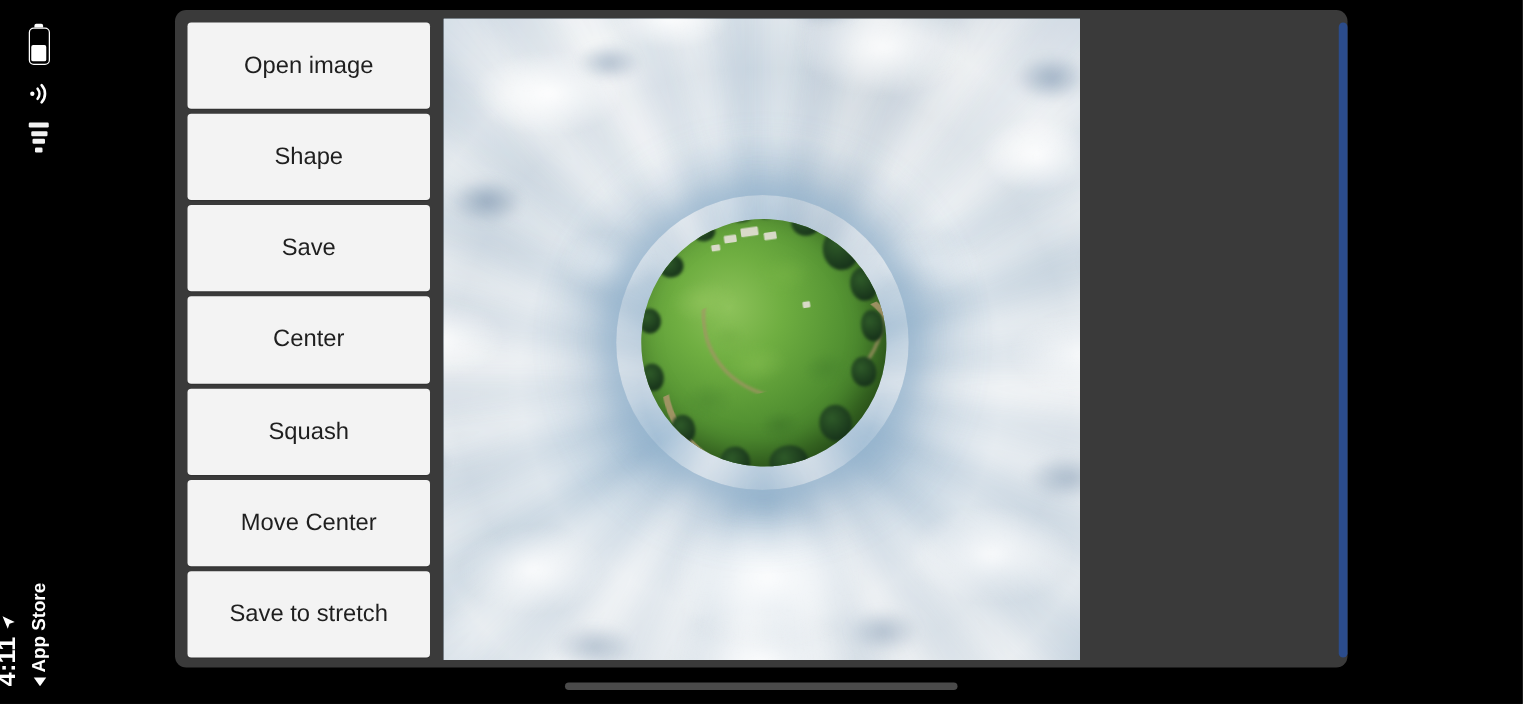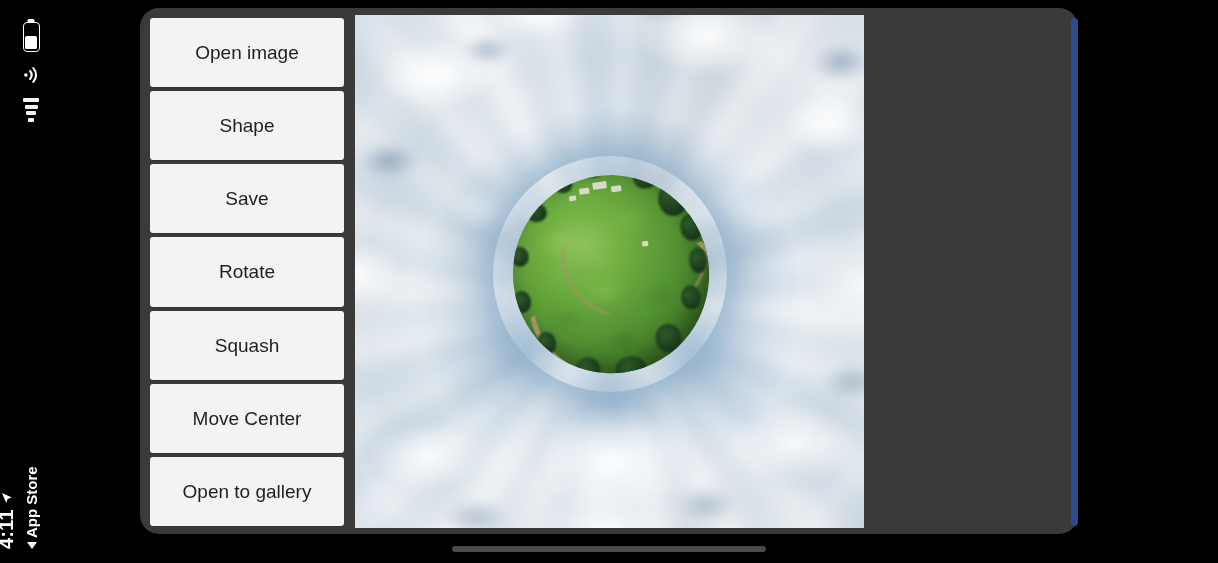--- a/index.html
+++ b/index.html
@@ -141,21 +141,21 @@
   }
 
   
   #app-panel {
     position: absolute;
     left: 140px;
     top: 8px;
     width: 938px;
     height: 526px;
     background: #3a3a3a;
-    border-radius: 19px;
+    border-radius: 9px;
     box-sizing: border-box;
   }
 
   
   #scroll-indicator {
     position: absolute;
     right: 0px;
     top: 10px;
     width: 7px;
     height: 508px;
@@ -443,24 +443,24 @@
     </div>
 
   </div>
 
   <div id="app-panel" style="background: rgb(58, 58, 58);">
 
     <div id="button-column">
       <button class="tool-button">Open image</button>
       <button class="tool-button">Shape</button>
       <button class="tool-button">Save</button>
-      <button class="tool-button">Rotate</button>
+      <button class="tool-button">Center</button>
       <button class="tool-button">Squash</button>
       <button class="tool-button">Move Center</button>
-      <button class="tool-button">Open to gallery</button>
+      <button class="tool-button">Save to stretch</button>
     </div>
 
     <div id="image-canvas">
       <div class="planet-scene">
         <div class="sky-base"></div>
         <div class="sky-swirl-a"></div>
         <div class="sky-swirl-b"></div>
         <div class="cloud-tex-1"></div>
         <div class="cloud-tex-2"></div>
         <div class="sun-glow"></div>

